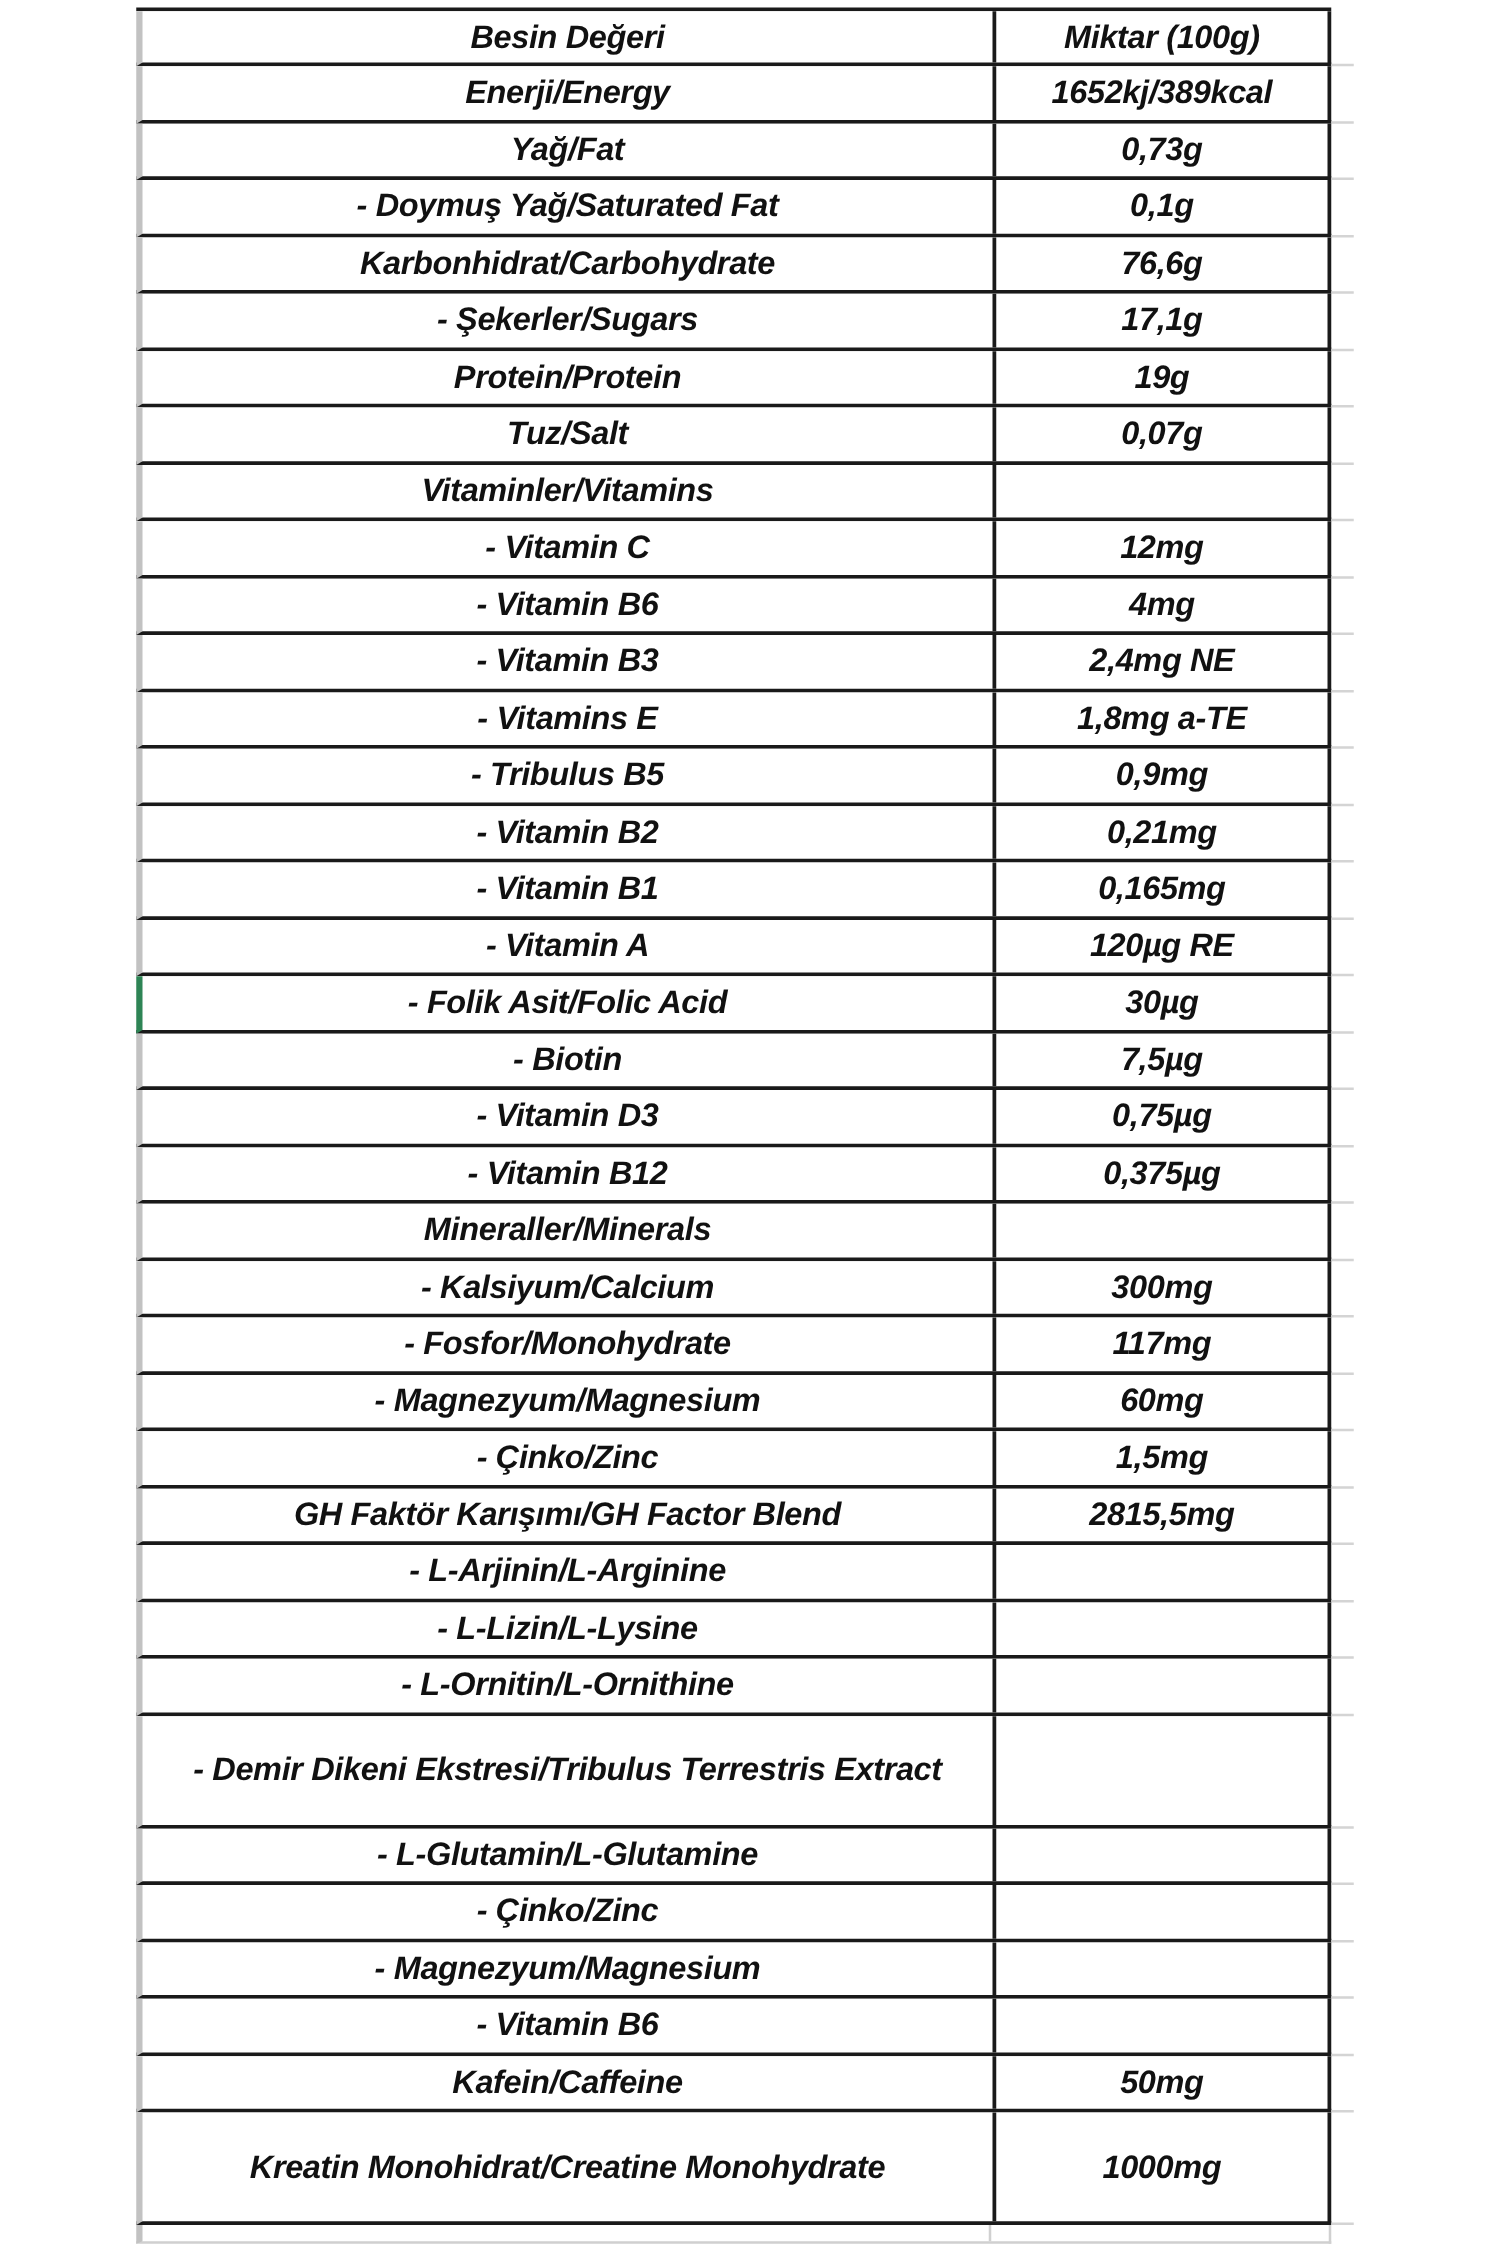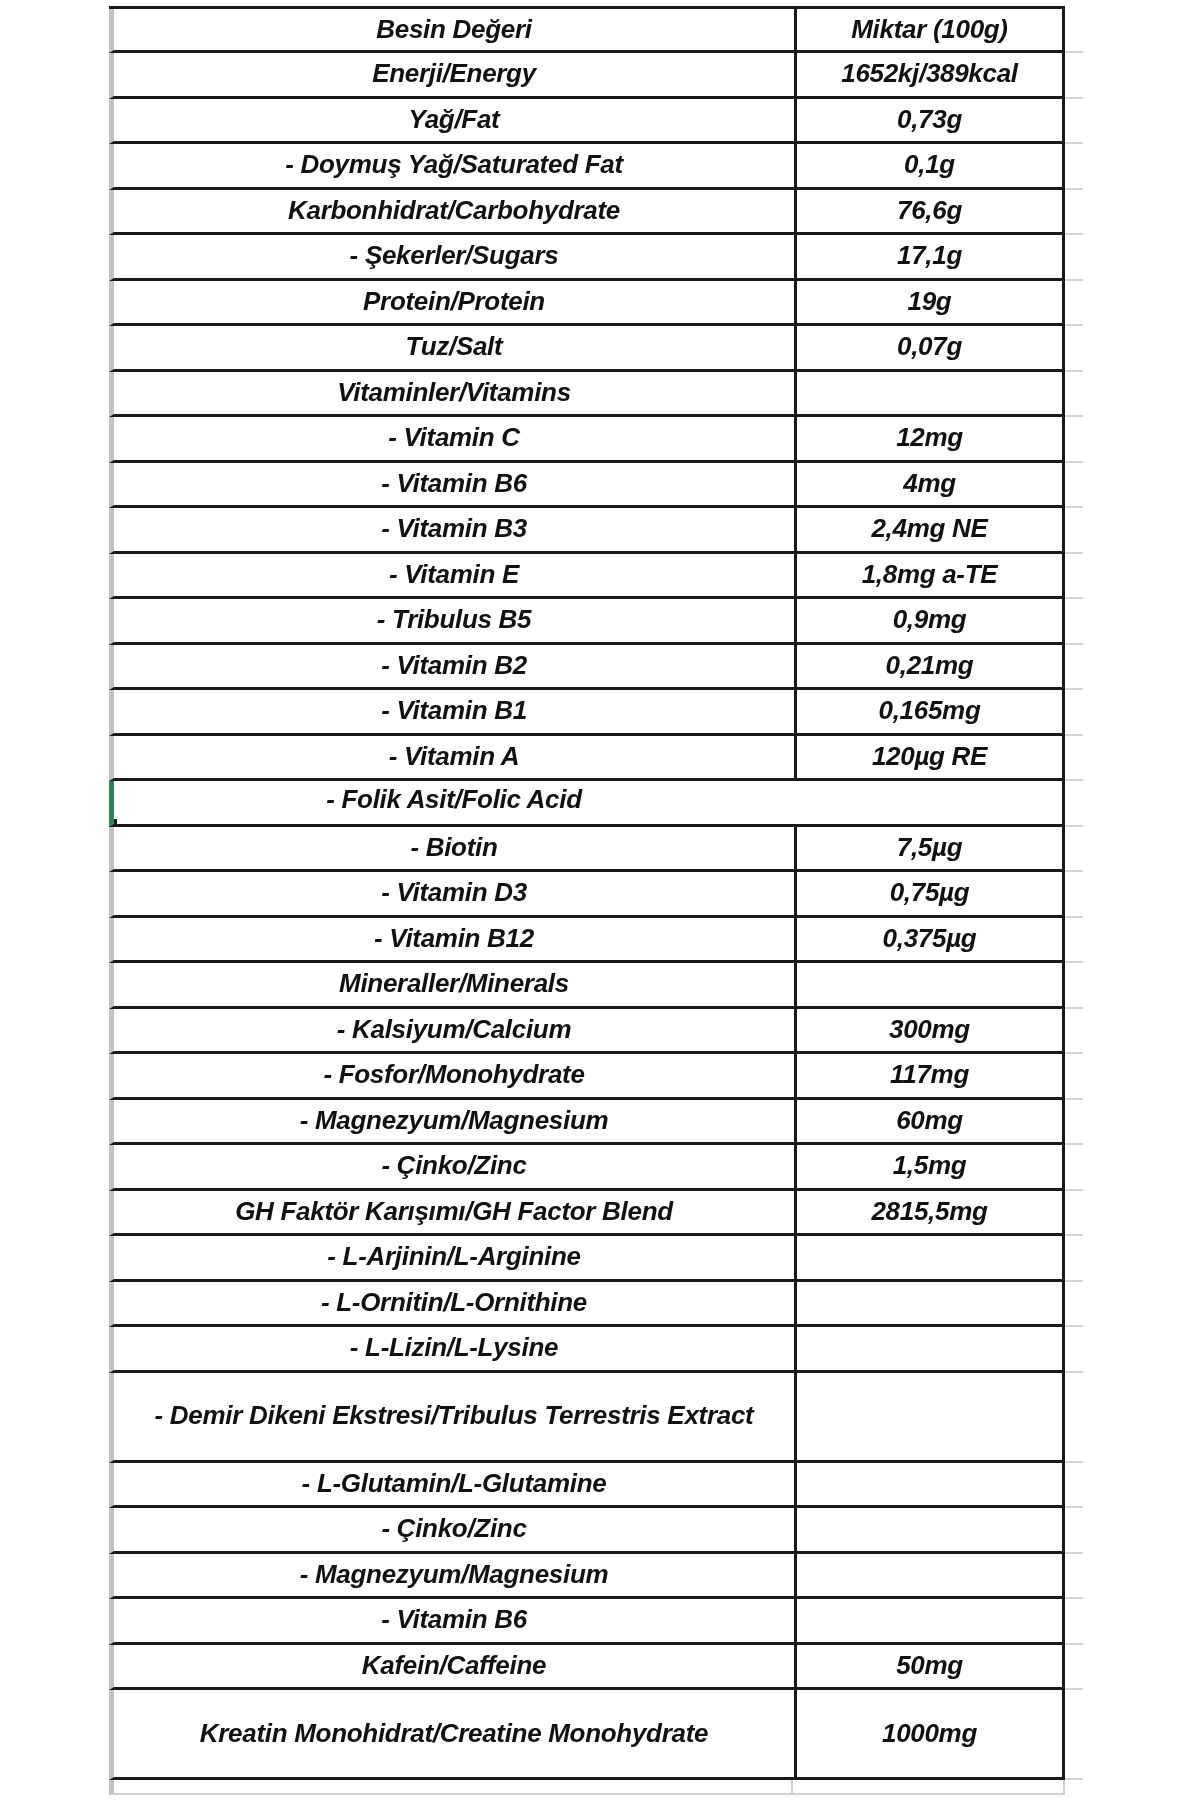--- a/index.html
+++ b/index.html
@@ -31,21 +31,21 @@
     height:45.5px;
     box-sizing:border-box;
     border-bottom:3px solid var(--border);
     border-left:5px solid var(--gridline);
     border-right:3px solid var(--border);
     position:relative;
     background:var(--bg);
   }
   .row.header{height:44px;}
   .row.tall{height:90px;}
-  .row.highlight{border-left-color:var(--accent);flex-direction:column;}
+  .row.highlight{border-left-color:var(--accent);}
   
   .row::after{
     content:"";
     position:absolute;
     right:-21px;bottom:-3px;
     width:18px;height:2px;
     background:#d4d4d4;
   }
   .cell{
     display:flex;
@@ -159,21 +159,21 @@
     <div class="cell cell-value">4mg</div>
   </div>
       <div class="row">
     <div class="cell cell-label">
       <span>- Vitamin B3</span>
     </div>
     <div class="cell cell-value">2,4mg NE</div>
   </div>
       <div class="row">
     <div class="cell cell-label">
-      <span>- Vitamin E</span>
+      <span>- Vitamins E</span>
     </div>
     <div class="cell cell-value">1,8mg a-TE</div>
   </div>
       <div class="row">
     <div class="cell cell-label">
       <span>- Tribulus B5</span>
     </div>
     <div class="cell cell-value">0,9mg</div>
   </div>
       <div class="row">
@@ -255,27 +255,27 @@
     <div class="cell cell-value">2815,5mg</div>
   </div>
       <div class="row">
     <div class="cell cell-label">
       <span>- L-Arjinin/L-Arginine</span>
     </div>
     <div class="cell cell-value"></div>
   </div>
       <div class="row">
     <div class="cell cell-label">
+      <span>- L-Lizin/L-Lysine</span>
+    </div>
+    <div class="cell cell-value"></div>
+  </div>
+      <div class="row">
+    <div class="cell cell-label">
       <span>- L-Ornitin/L-Ornithine</span>
-    </div>
-    <div class="cell cell-value"></div>
-  </div>
-      <div class="row">
-    <div class="cell cell-label">
-      <span>- L-Lizin/L-Lysine</span>
     </div>
     <div class="cell cell-value"></div>
   </div>
       <div class="row tall">
     <div class="cell cell-label">
       <span>- Demir Dikeni Ekstresi/Tribulus Terrestris Extract</span>
     </div>
     <div class="cell cell-value"></div>
   </div>
       <div class="row">

